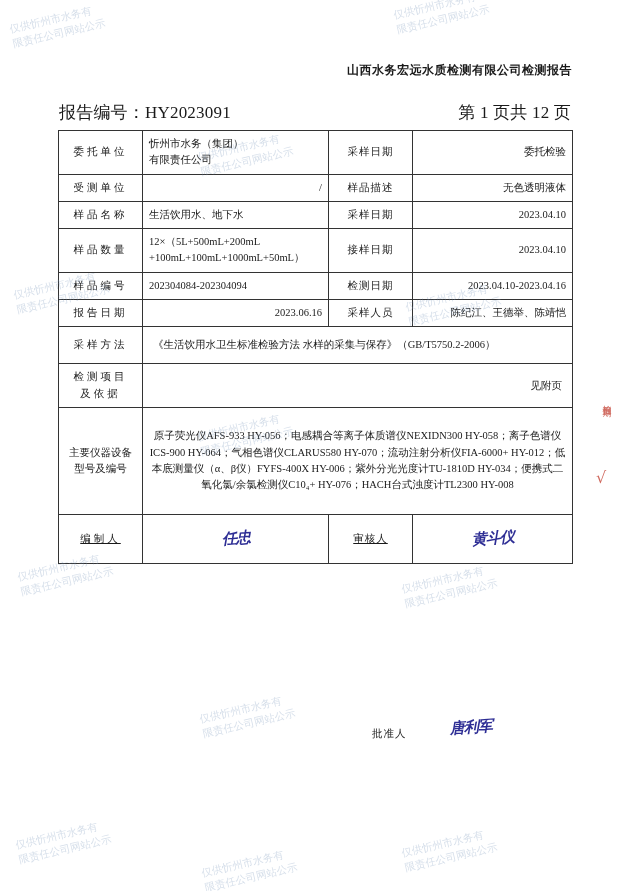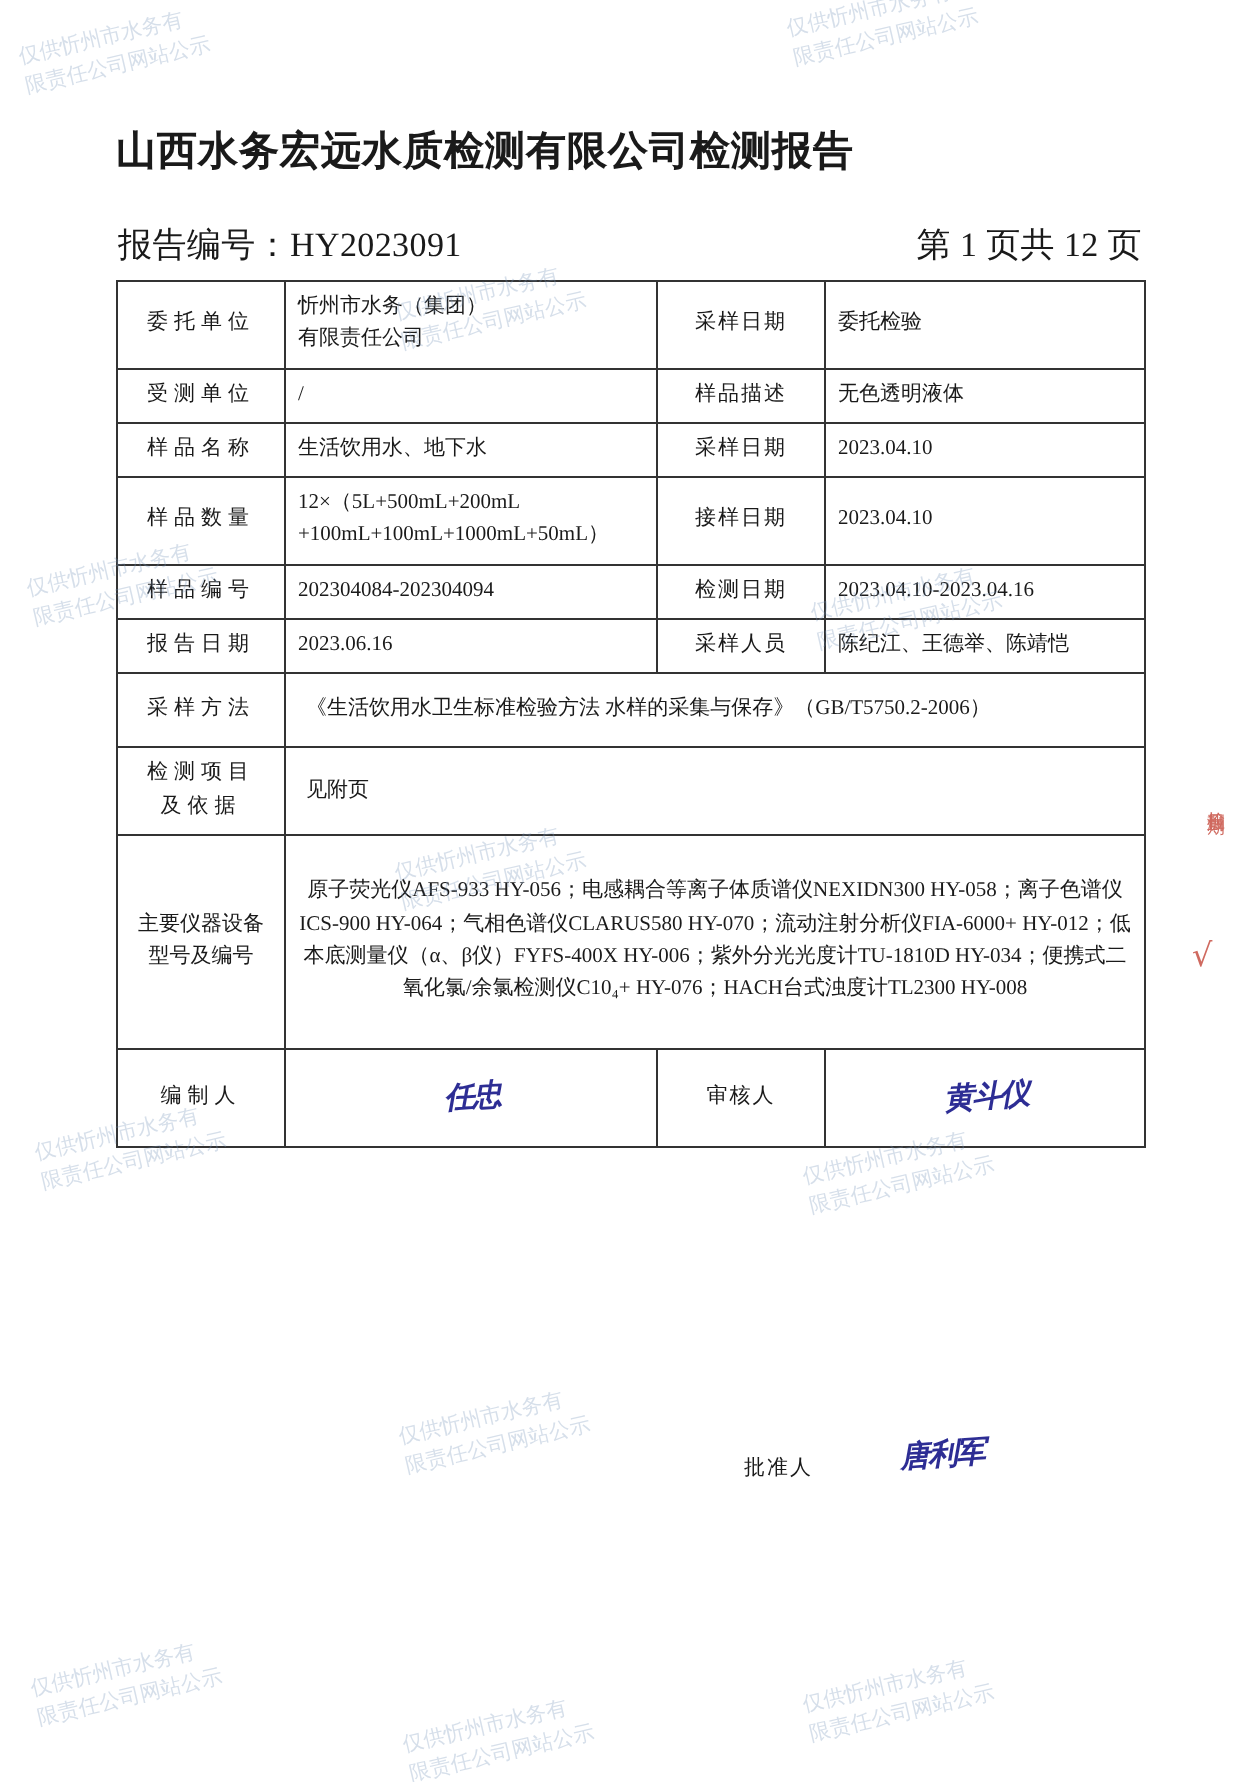--- a/index.html
+++ b/index.html
@@ -36,22 +36,22 @@
     font-weight: 400;
   }
 
   
   .doc {
     position: relative;
     z-index: 2;
     padding: 0 58px;
   }
   .title {
-    text-align: left;
-    font-size: 20px;
+    text-align: right;
+    font-size: 12px;
     font-weight: bold;
     letter-spacing: 0.5px;
     padding-top: 62px;
     padding-bottom: 4px;
     font-family: "Liberation Serif", "DejaVu Serif", serif;
   }
   .meta-row {
     display: flex;
     justify-content: space-between;
     align-items: flex-end;
@@ -73,31 +73,31 @@
     padding: 5px 6px;
     vertical-align: middle;
     line-height: 1.55;
   }
   .lbl {
     text-align: center;
     letter-spacing: 3px;
     white-space: nowrap;
   }
   .lbl-tight { letter-spacing: 1px; }
-  .val-c { text-align: left; }
+  .val-c { text-align: right; }
   .val-l { text-align: left; padding-left: 12px; }
   .val-just { text-align: center; padding: 8px 10px; line-height: 1.85; }
   .cell-2line { line-height: 1.7; }
 
   .c1 { width: 84px; }
   .c2 { width: 186px; }
   .c3 { width: 84px; }
   .c4 { width: 160px; }
 
-  .sig-row td { height: 38px; }
+  .sig-row td { height: 38px; text-decoration: underline; }
   .sig-name {
     font-family: "DejaVu Sans", sans-serif;
     font-size: 15px;
     color: #1c1c8c;
     transform: rotate(-4deg);
     display: inline-block;
     letter-spacing: -1px;
     font-style: italic;
     font-weight: bold;
     opacity: 0.92;

